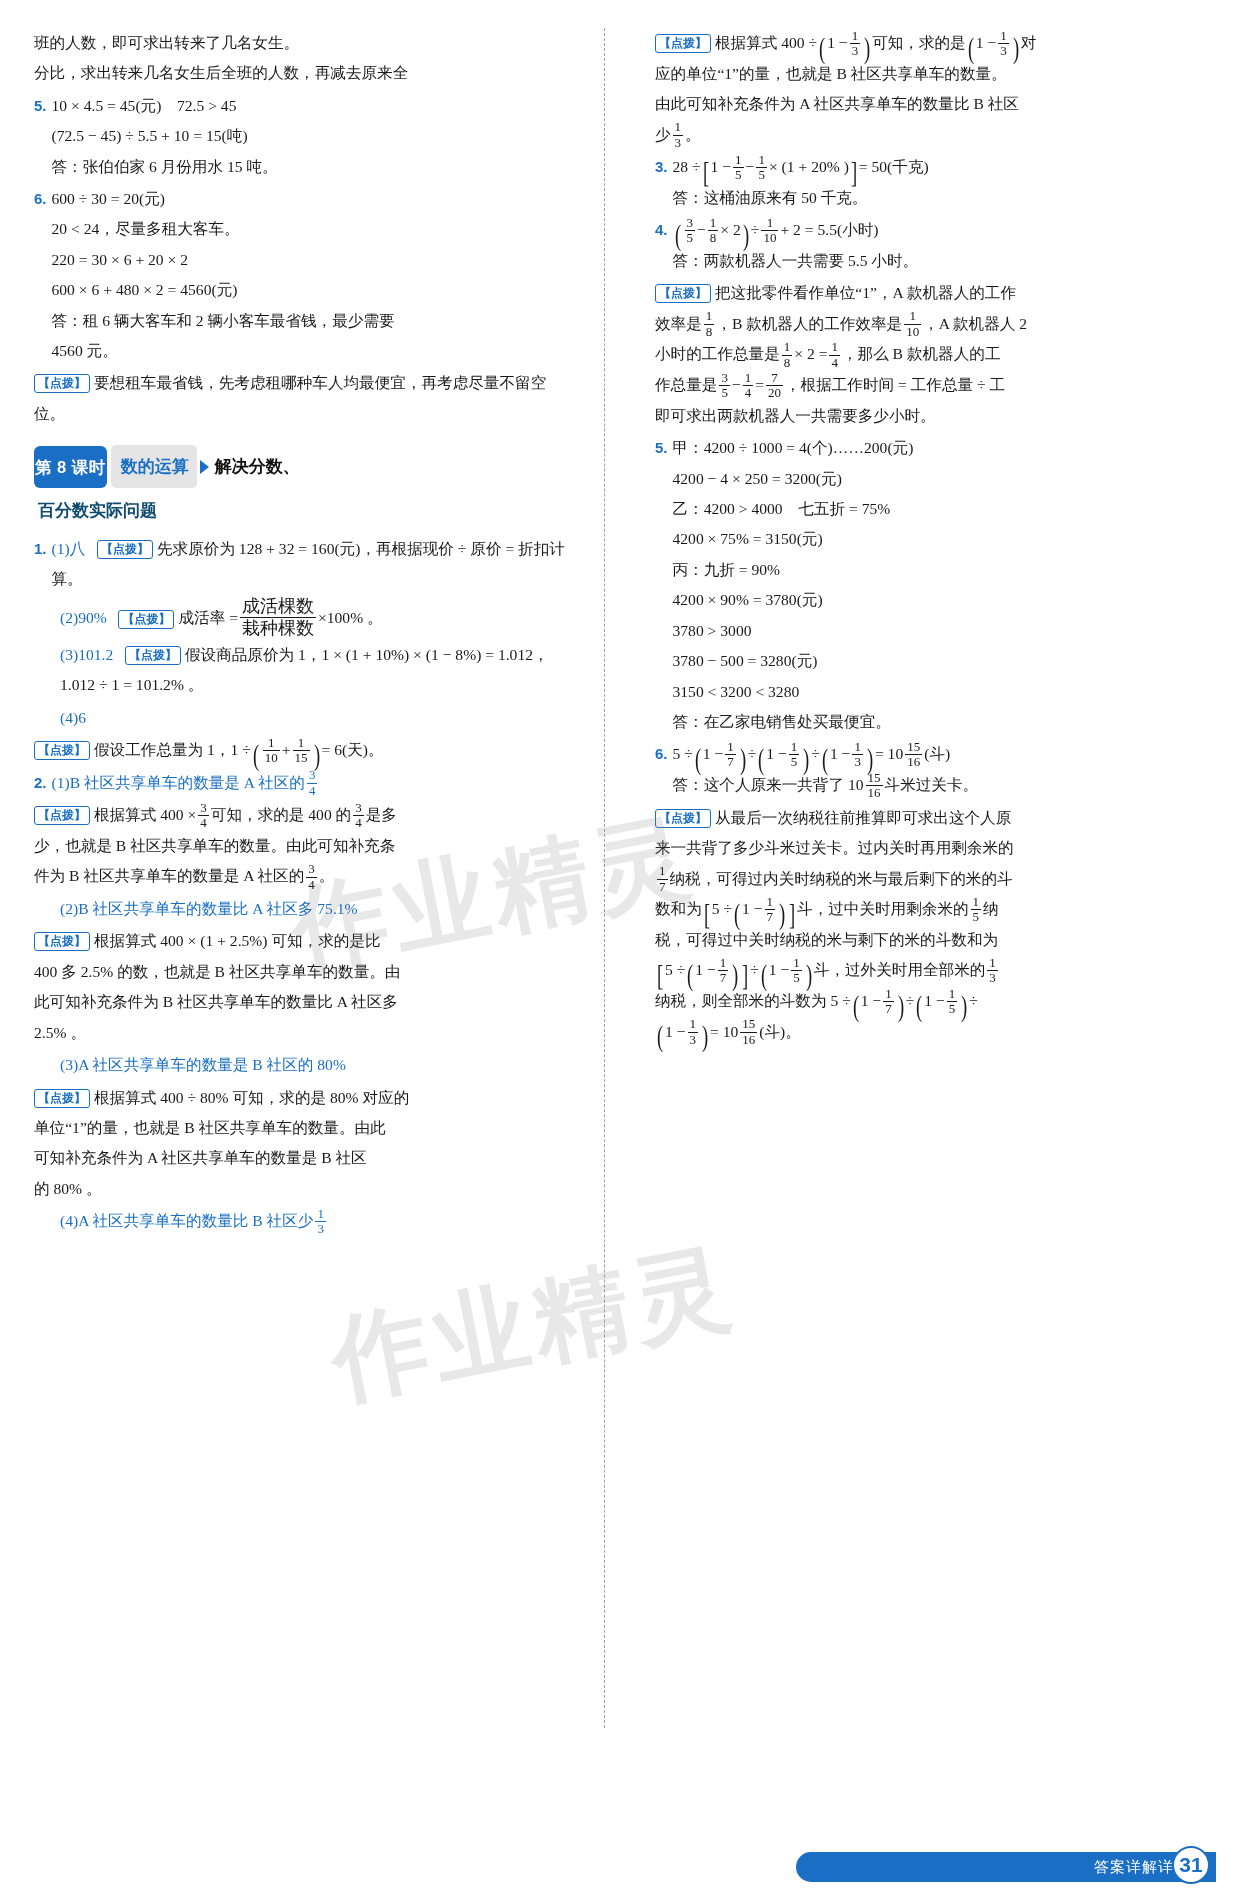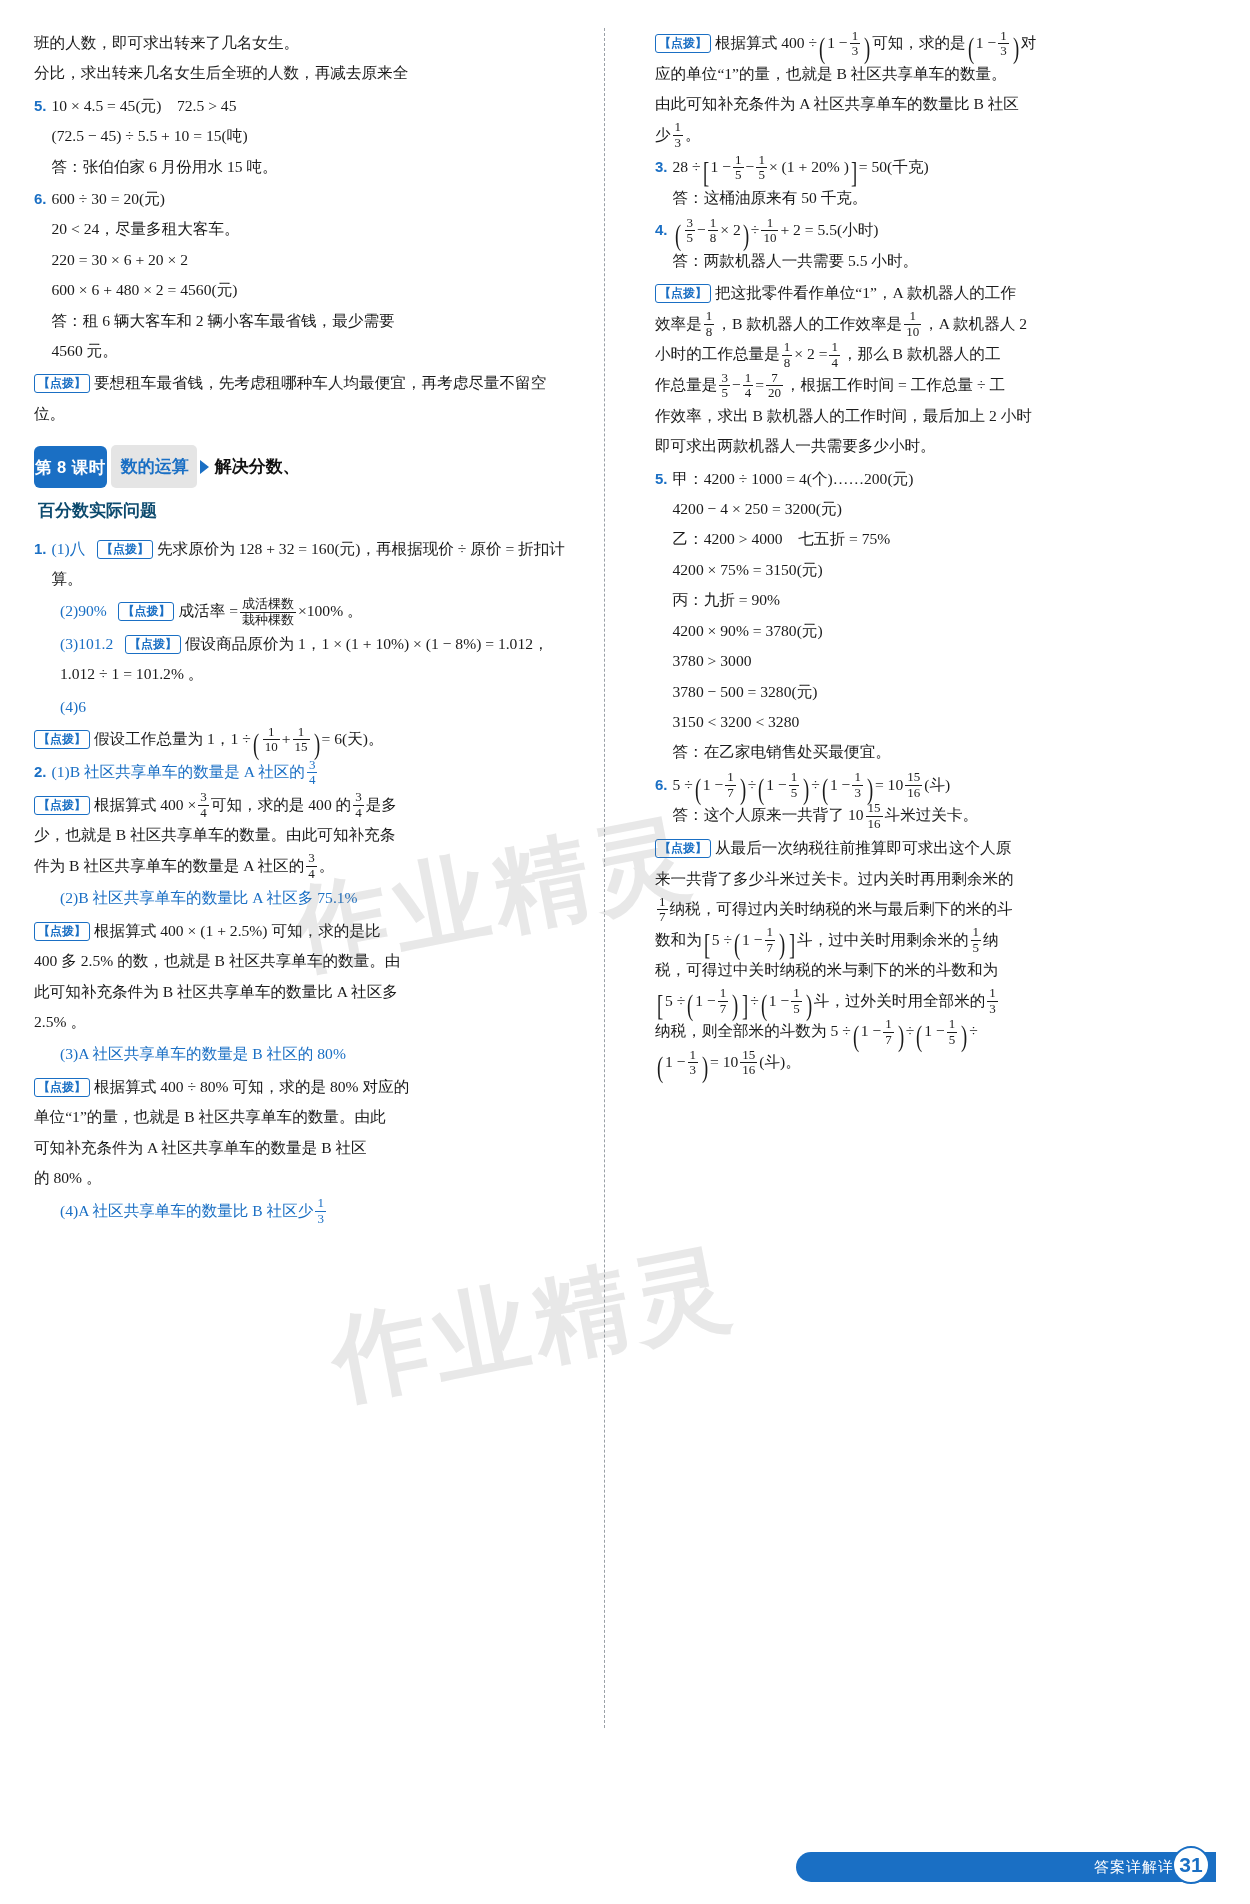--- a/index.html
+++ b/index.html
@@ -65,21 +65,21 @@
     display:inline-block;
     vertical-align:-0.55em;
     text-align:center;
     font-size:13px;
     line-height:1.12;
     margin:0 2px;
   }
   .frac .n{display:block; padding:0 2px;}
   .frac .d{display:block; border-top:1.1px solid #1a1a1a; padding:0 2px;}
   .frac.blue .d{border-top-color:#1a6fc4;}
-  .frac.words{font-size:13px;}
+  .frac.words{font-size:18px;}
   .paren-big{
     display:inline-block;
     font-size:30px;
     line-height:0.6;
     vertical-align:-0.32em;
     font-weight:300;
     transform:scaleX(0.62);
   }
   .brk-big{
     display:inline-block;
@@ -333,21 +333,20 @@
           <div class="line"><span class="paren-big">(</span><span class="frac"><span class="n">3</span><span class="d">5</span></span>−<span class="frac"><span class="n">1</span><span class="d">8</span></span>× 2<span class="paren-big">)</span>÷<span class="frac"><span class="n">1</span><span class="d">10</span></span>+ 2 = 5.5(小时)</div>
           <div class="line">答：两款机器人一共需要 5.5 小时。</div>
         </span>
       </div>
 
       <div class="blk">
         <span class="tip-badge">【点拨】</span>把这批零件看作单位“1”，A 款机器人的工作
         <div class="line">效率是<span class="frac"><span class="n">1</span><span class="d">8</span></span>，B 款机器人的工作效率是<span class="frac"><span class="n">1</span><span class="d">10</span></span>，A 款机器人 2</div>
         <div class="line">小时的工作总量是<span class="frac"><span class="n">1</span><span class="d">8</span></span>× 2 =<span class="frac"><span class="n">1</span><span class="d">4</span></span>，那么 B 款机器人的工</div>
         <div class="line">作总量是<span class="frac"><span class="n">3</span><span class="d">5</span></span>−<span class="frac"><span class="n">1</span><span class="d">4</span></span>=<span class="frac"><span class="n">7</span><span class="d">20</span></span>，根据工作时间 = 工作总量 ÷ 工</div>
-        <div class="line">作效率，求出 B 款机器人的工作时间，最后加上 2 小时</div>
         <div class="line">即可求出两款机器人一共需要多少小时。</div>
       </div>
 
       <div class="blk item">
         <span class="num">5.</span>
         <span class="body">
           <div class="line">甲：4200 ÷ 1000 = 4(个)……200(元)</div>
           <div class="line">4200 − 4 × 250 = 3200(元)</div>
           <div class="line">乙：4200 &gt; 4000    七五折 = 75%</div>
           <div class="line">4200 × 75% = 3150(元)</div>

